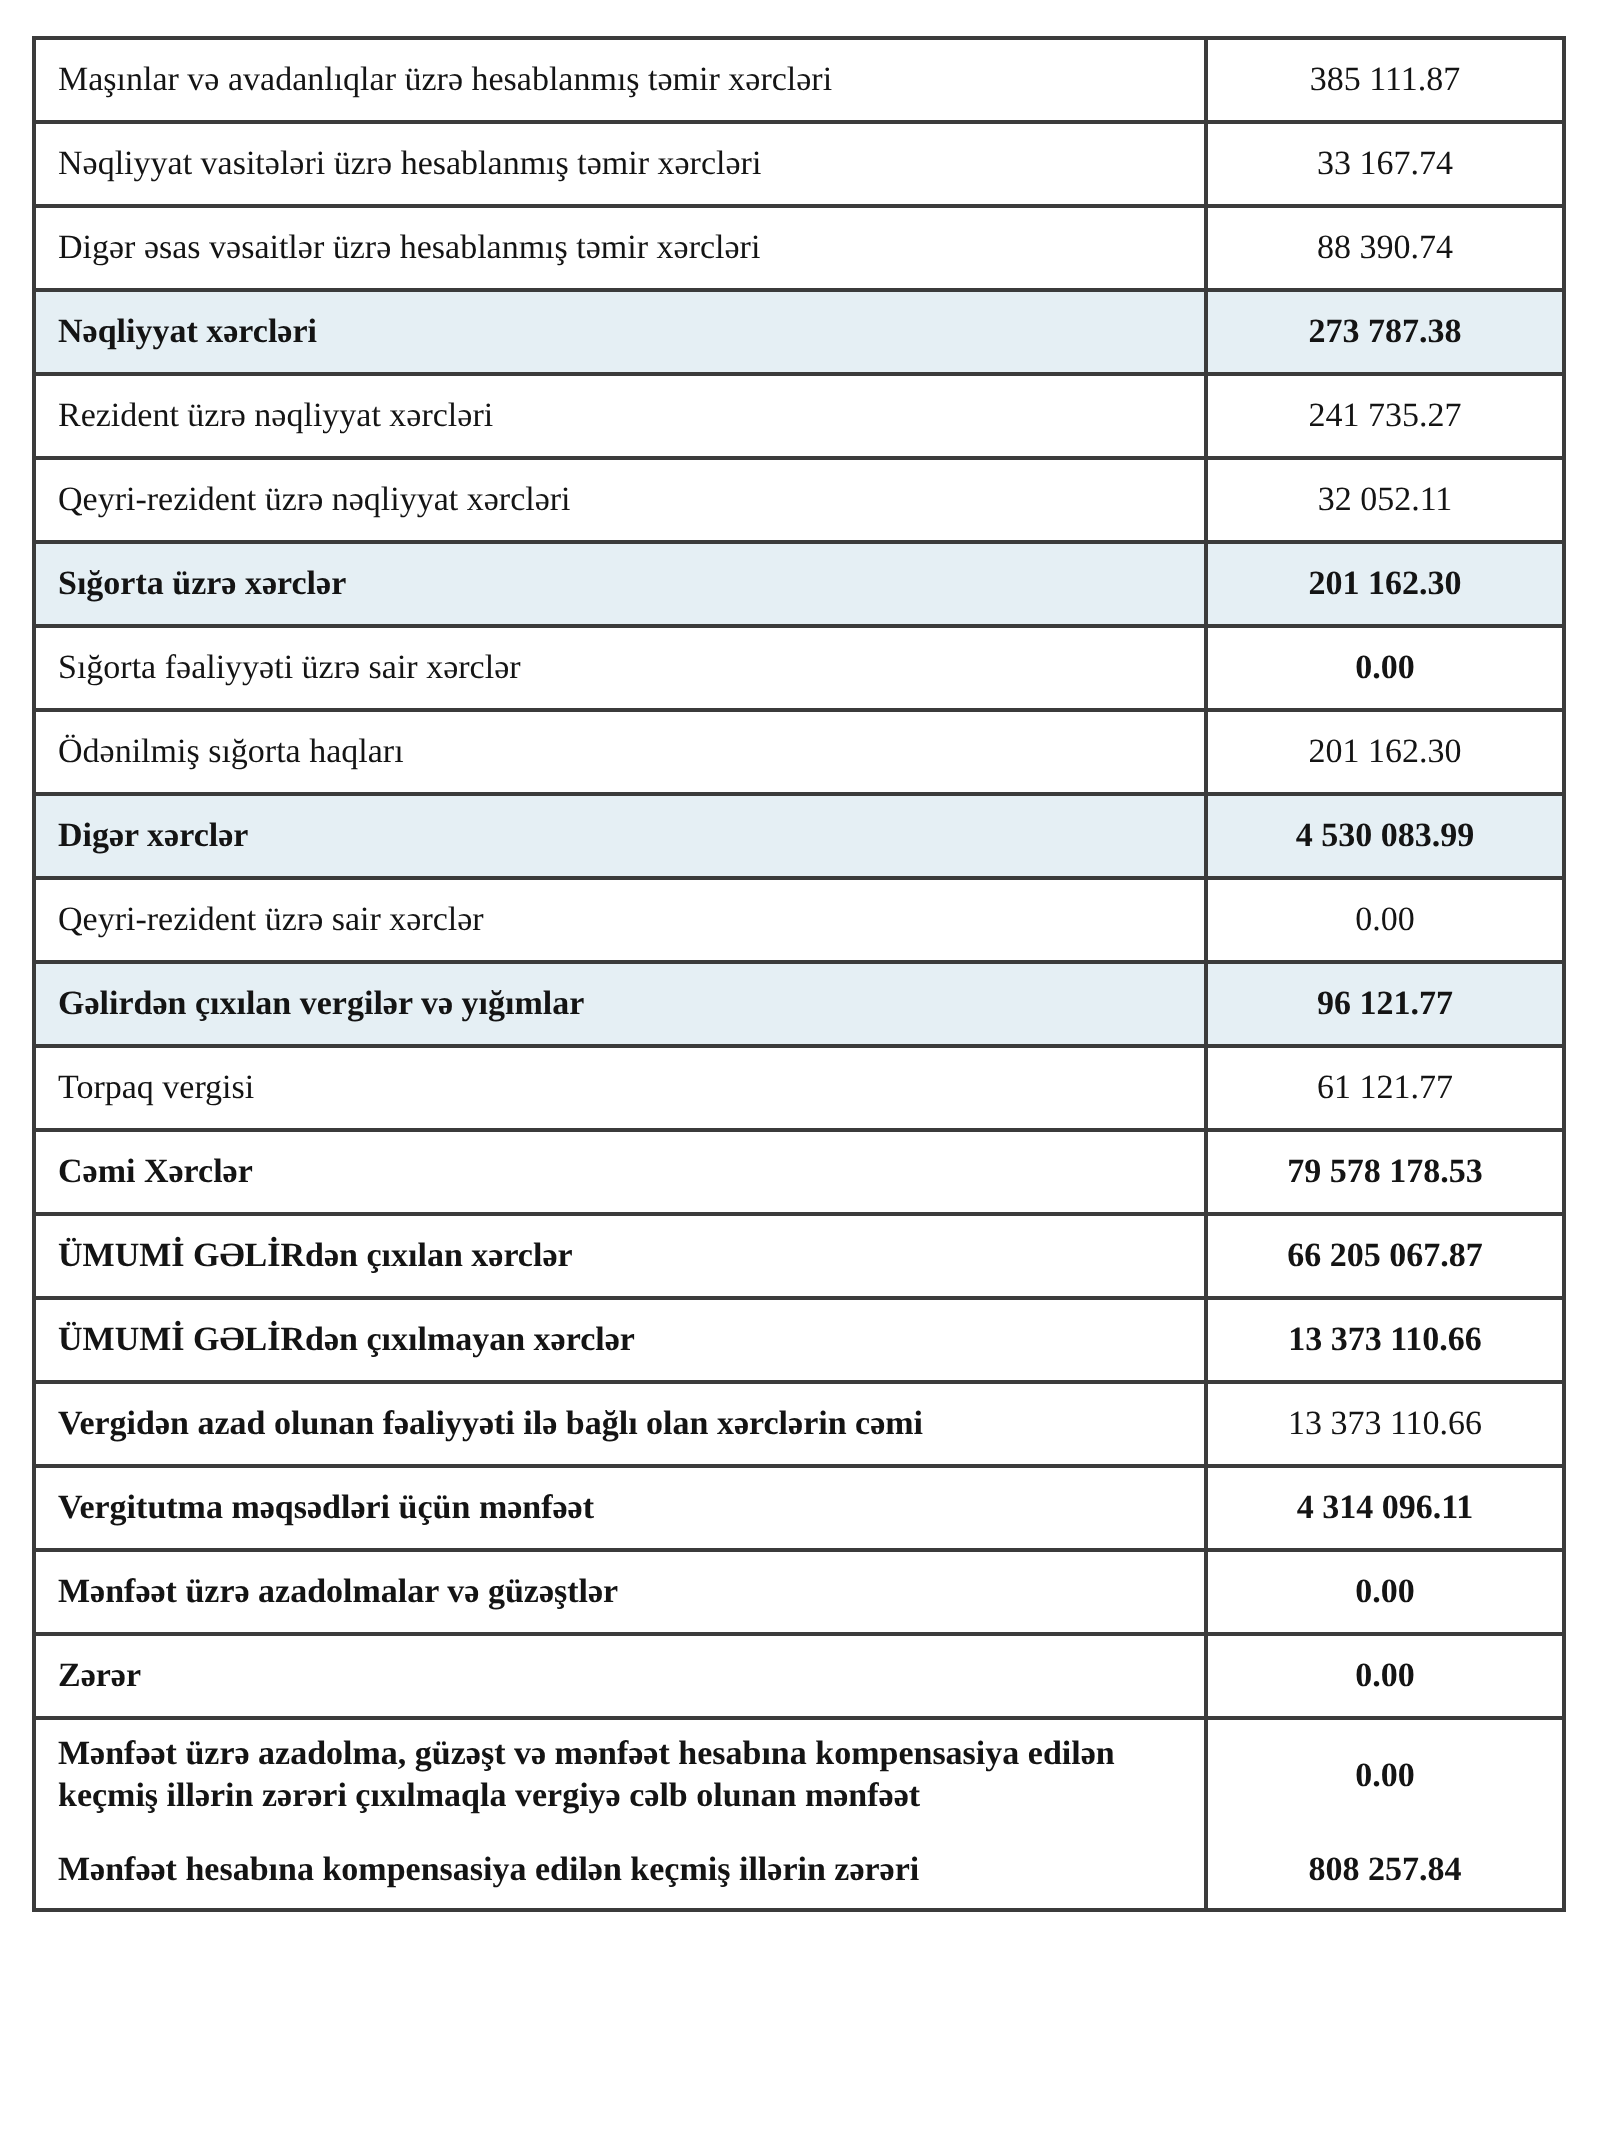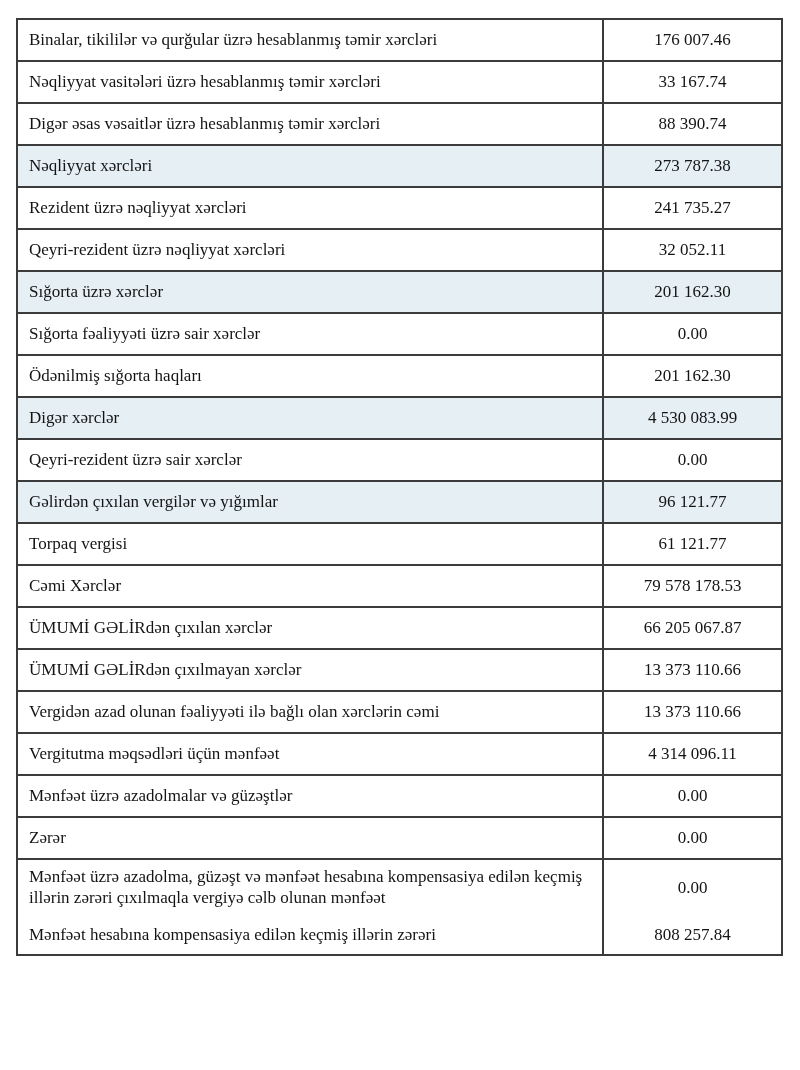--- a/index.html
+++ b/index.html
@@ -43,41 +43,41 @@
 
   td.label {
     padding: 3px 10px 3px 11px;
     text-align: left;
   }
   td.value {
     border-left: 2px solid #3b3b3b;
     text-align: center;
     padding: 3px 6px;
   }
-  .b { font-weight: normal; margin-left: 20px; }
+  .b { font-weight: bold; margin-left: 20px; }
   tr.row.shaded td { background: #e5eff4; }
 
   
   .page { -webkit-font-smoothing: antialiased; }
 </style>
 </head>
 <body>
 
 <div class="page">
   <table class="doc-table">
     <colgroup>
       <col class="c-label">
       <col class="c-value">
     </colgroup>
     <tbody id="rows">
+  <tr class="row">
+    <td class="label">Maşınlar və avadanlıqlar üzrə hesablanmış təmir xərcləri</td>
+    <td class="value">385 111.87</td>
+  </tr>
 
-  <tr class="row">
-    <td class="label">Binalar, tikililər və qurğular üzrə hesablanmış təmir xərcləri</td>
-    <td class="value">176 007.46</td>
-  </tr>
 
   <tr class="row">
     <td class="label">Nəqliyyat vasitələri üzrə hesablanmış təmir xərcləri</td>
     <td class="value">33 167.74</td>
   </tr>
 
   <tr class="row">
     <td class="label">Digər əsas vəsaitlər üzrə hesablanmış təmir xərcləri</td>
     <td class="value">88 390.74</td>
   </tr>

